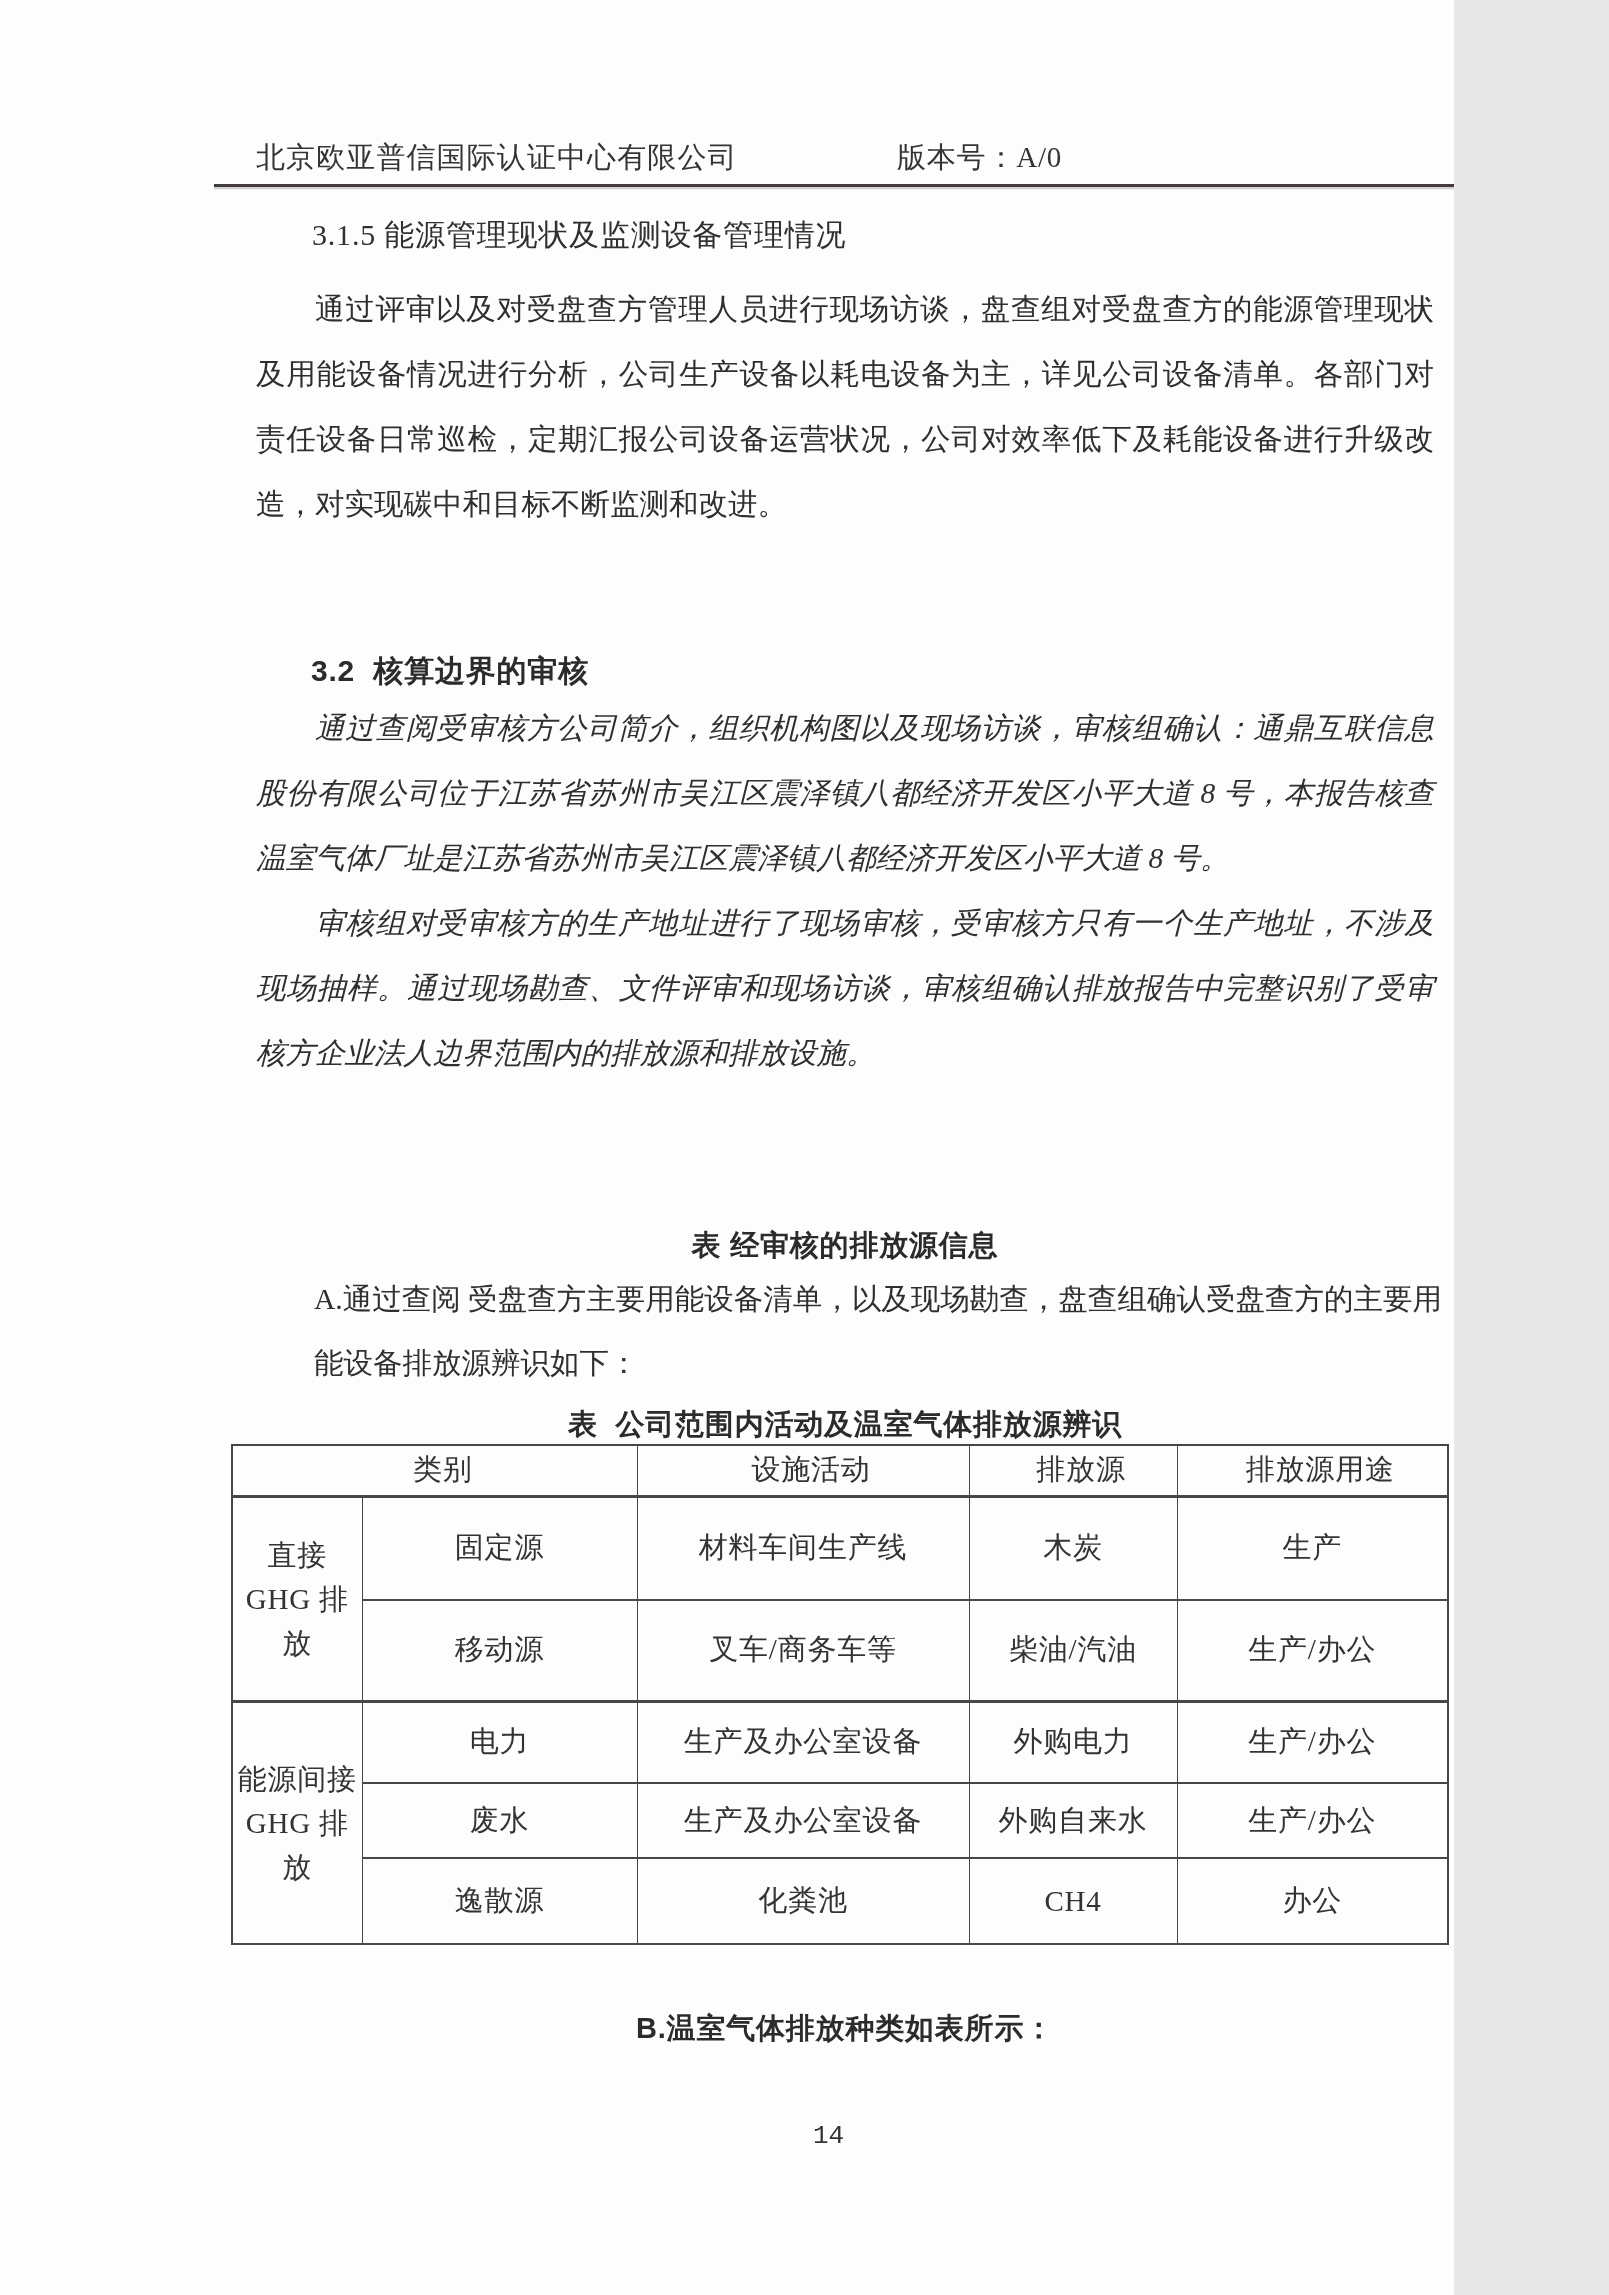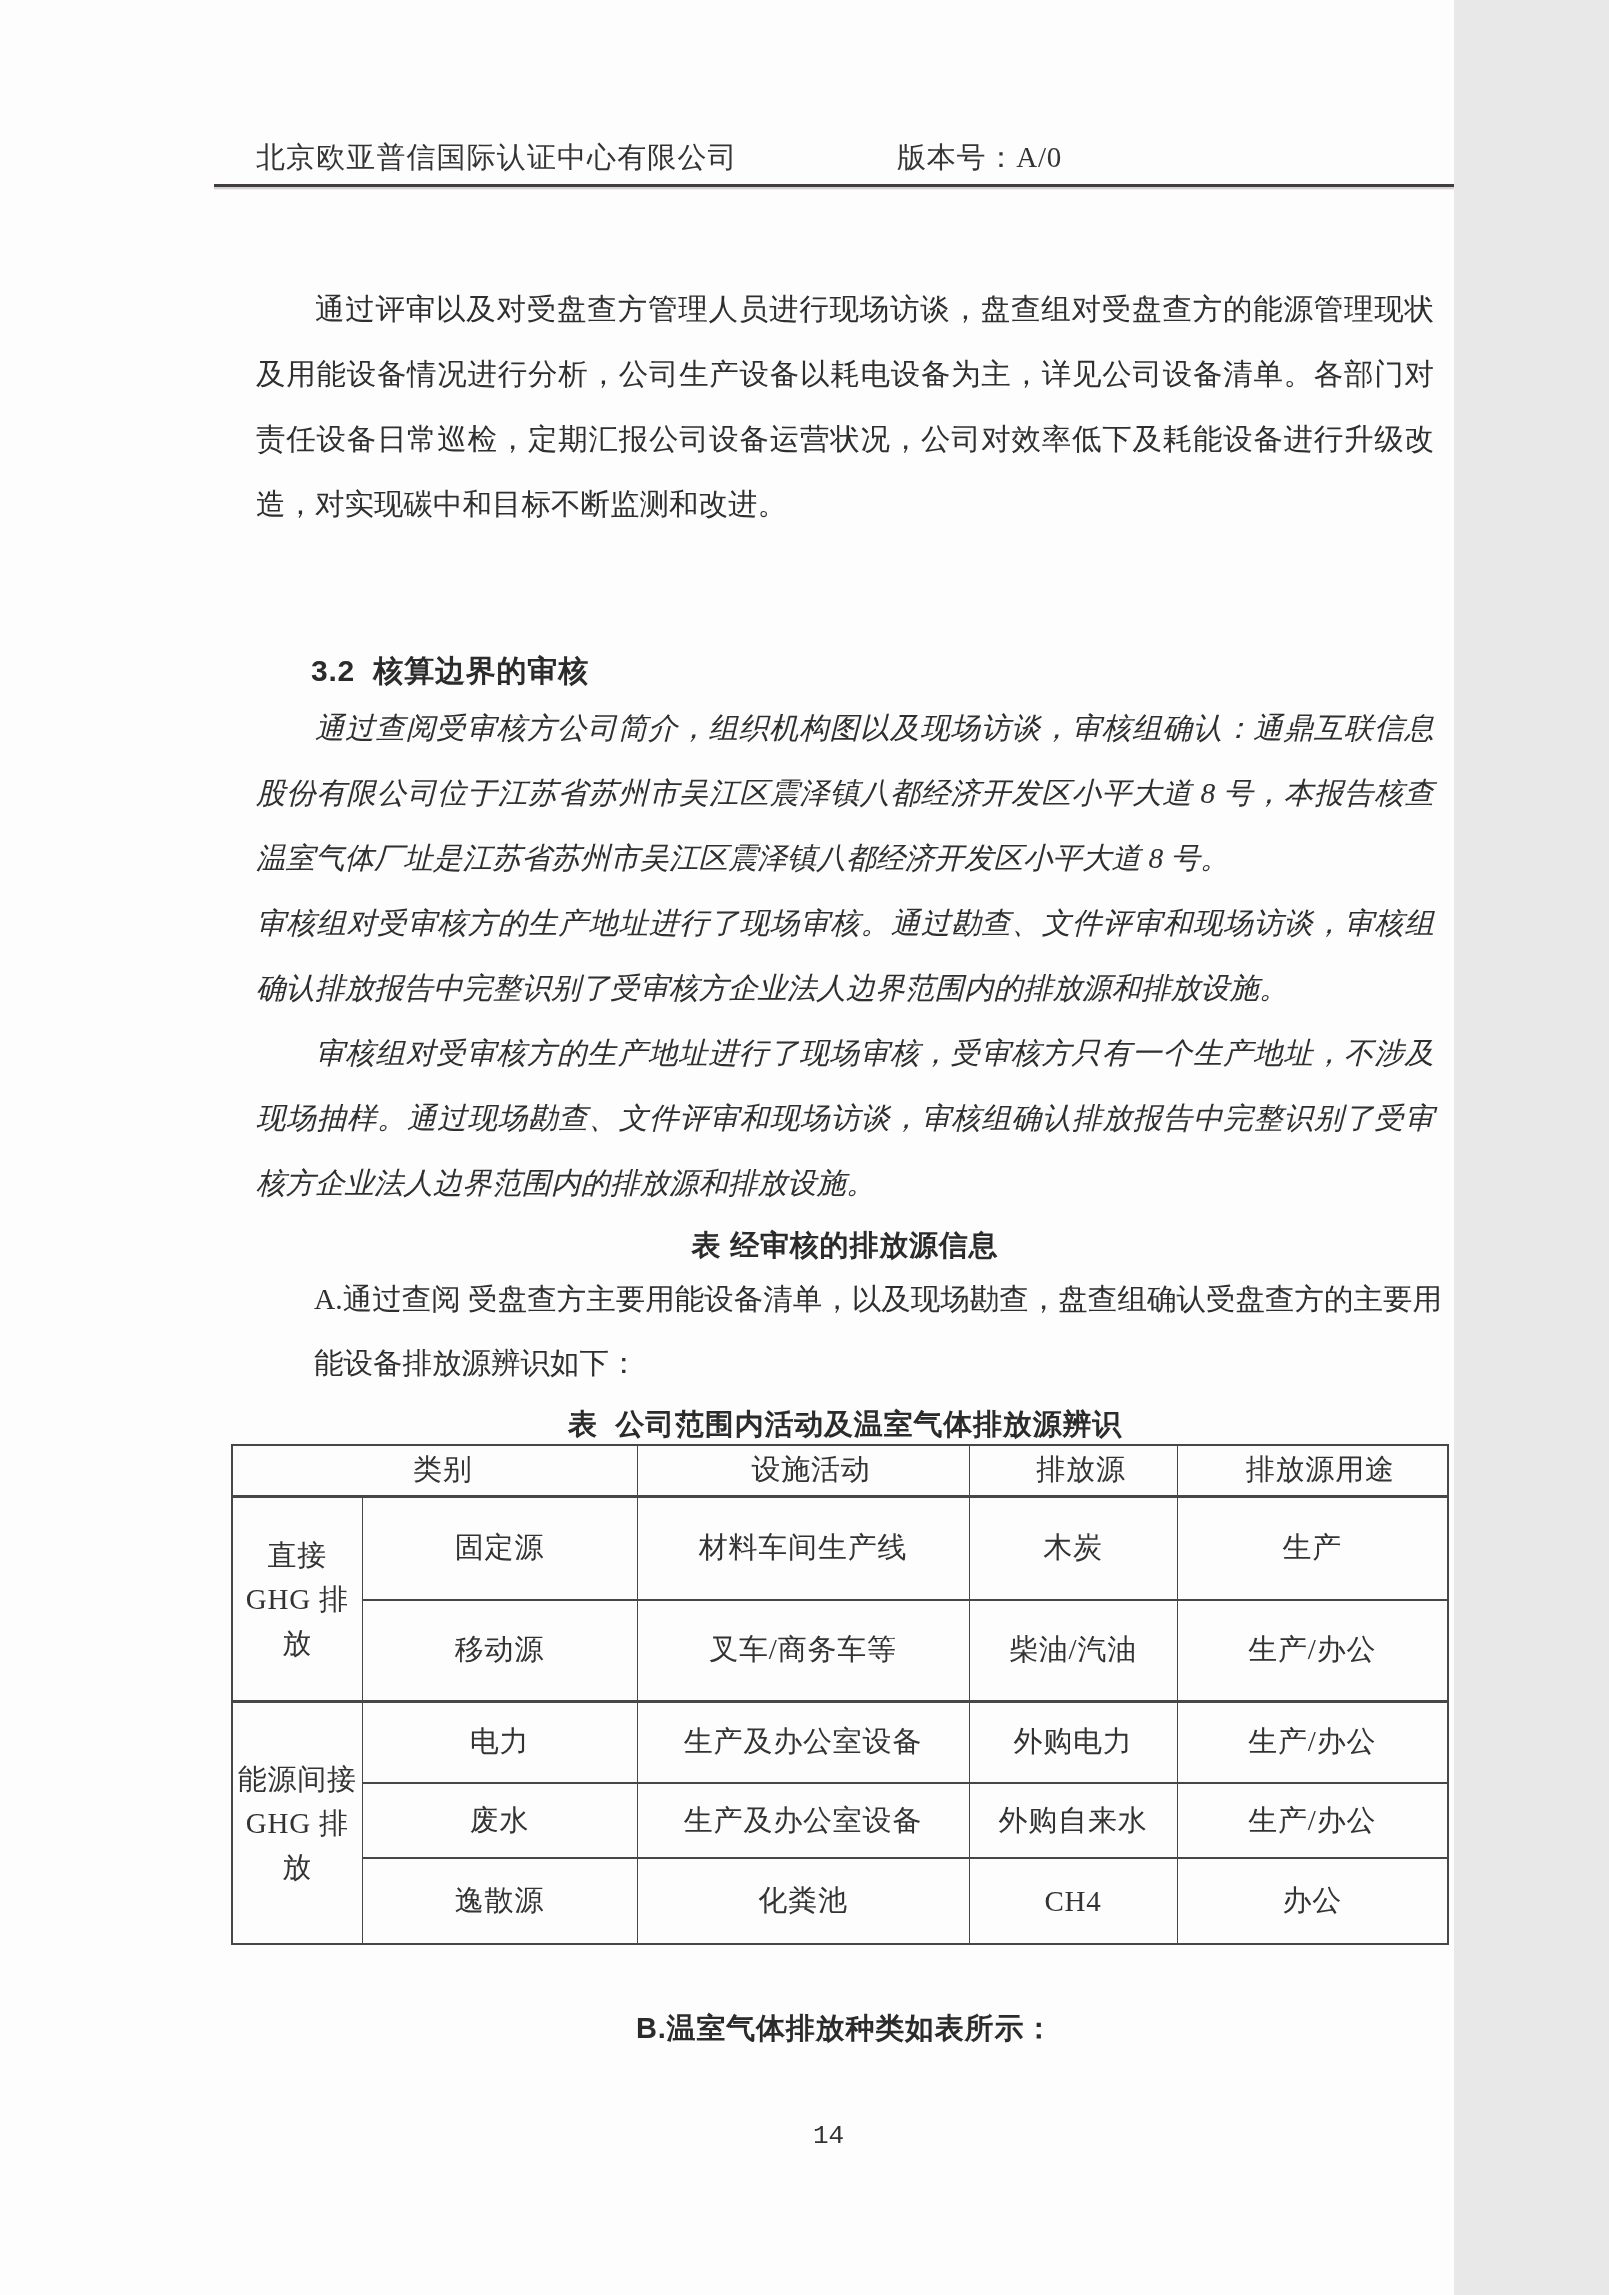--- a/index.html
+++ b/index.html
@@ -97,28 +97,28 @@
 <body>
 
 <div class="page">
 
   <div class="doc-header">
     <span class="company">北京欧亚普信国际认证中心有限公司</span>
     <span class="version">版本号：A/0</span>
   </div>
   <div class="header-rule"></div>
 
+  <div class="h315">3.1.5 能源管理现状及监测设备管理情况</div>
   <div class="body-text p315">
     <p class="indent">通过评审以及对受盘查方管理人员进行现场访谈，盘查组对受盘查方的能源管理现状及用能设备情况进行分析，公司生产设备以耗电设备为主，详见公司设备清单。各部门对责任设备日常巡检，定期汇报公司设备运营状况，公司对效率低下及耗能设备进行升级改造，对实现碳中和目标不断监测和改进。</p>
   </div>
 
   <div class="h32">3.2  核算边界的审核</div>
   <div class="body-text p32">
     <p class="indent">通过查阅受审核方公司简介，组织机构图以及现场访谈，审核组确认：通鼎互联信息股份有限公司位于江苏省苏州市吴江区震泽镇八都经济开发区小平大道 8 号，本报告核查温室气体厂址是江苏省苏州市吴江区震泽镇八都经济开发区小平大道 8 号。</p>
-    <p class="noindent">审核组对受审核方的生产地址进行了现场审核。通过勘查、文件评审和现场访谈，审核组确认排放报告中完整识别了受审核方企业法人边界范围内的排放源和排放设施。</p>
     <p class="indent">审核组对受审核方的生产地址进行了现场审核，受审核方只有一个生产地址，不涉及现场抽样。通过现场勘查、文件评审和现场访谈，审核组确认排放报告中完整识别了受审核方企业法人边界范围内的排放源和排放设施。</p>
   </div>
 
   <div class="caption caption-sources">表 经审核的排放源信息</div>
   <div class="item-a">A.通过查阅 受盘查方主要用能设备清单，以及现场勘查，盘查组确认受盘查方的主要用能设备排放源辨识如下：</div>
 
   <div class="caption caption-table">表  公司范围内活动及温室气体排放源辨识</div>
 
   <table class="ghg-table">
     <colgroup>

